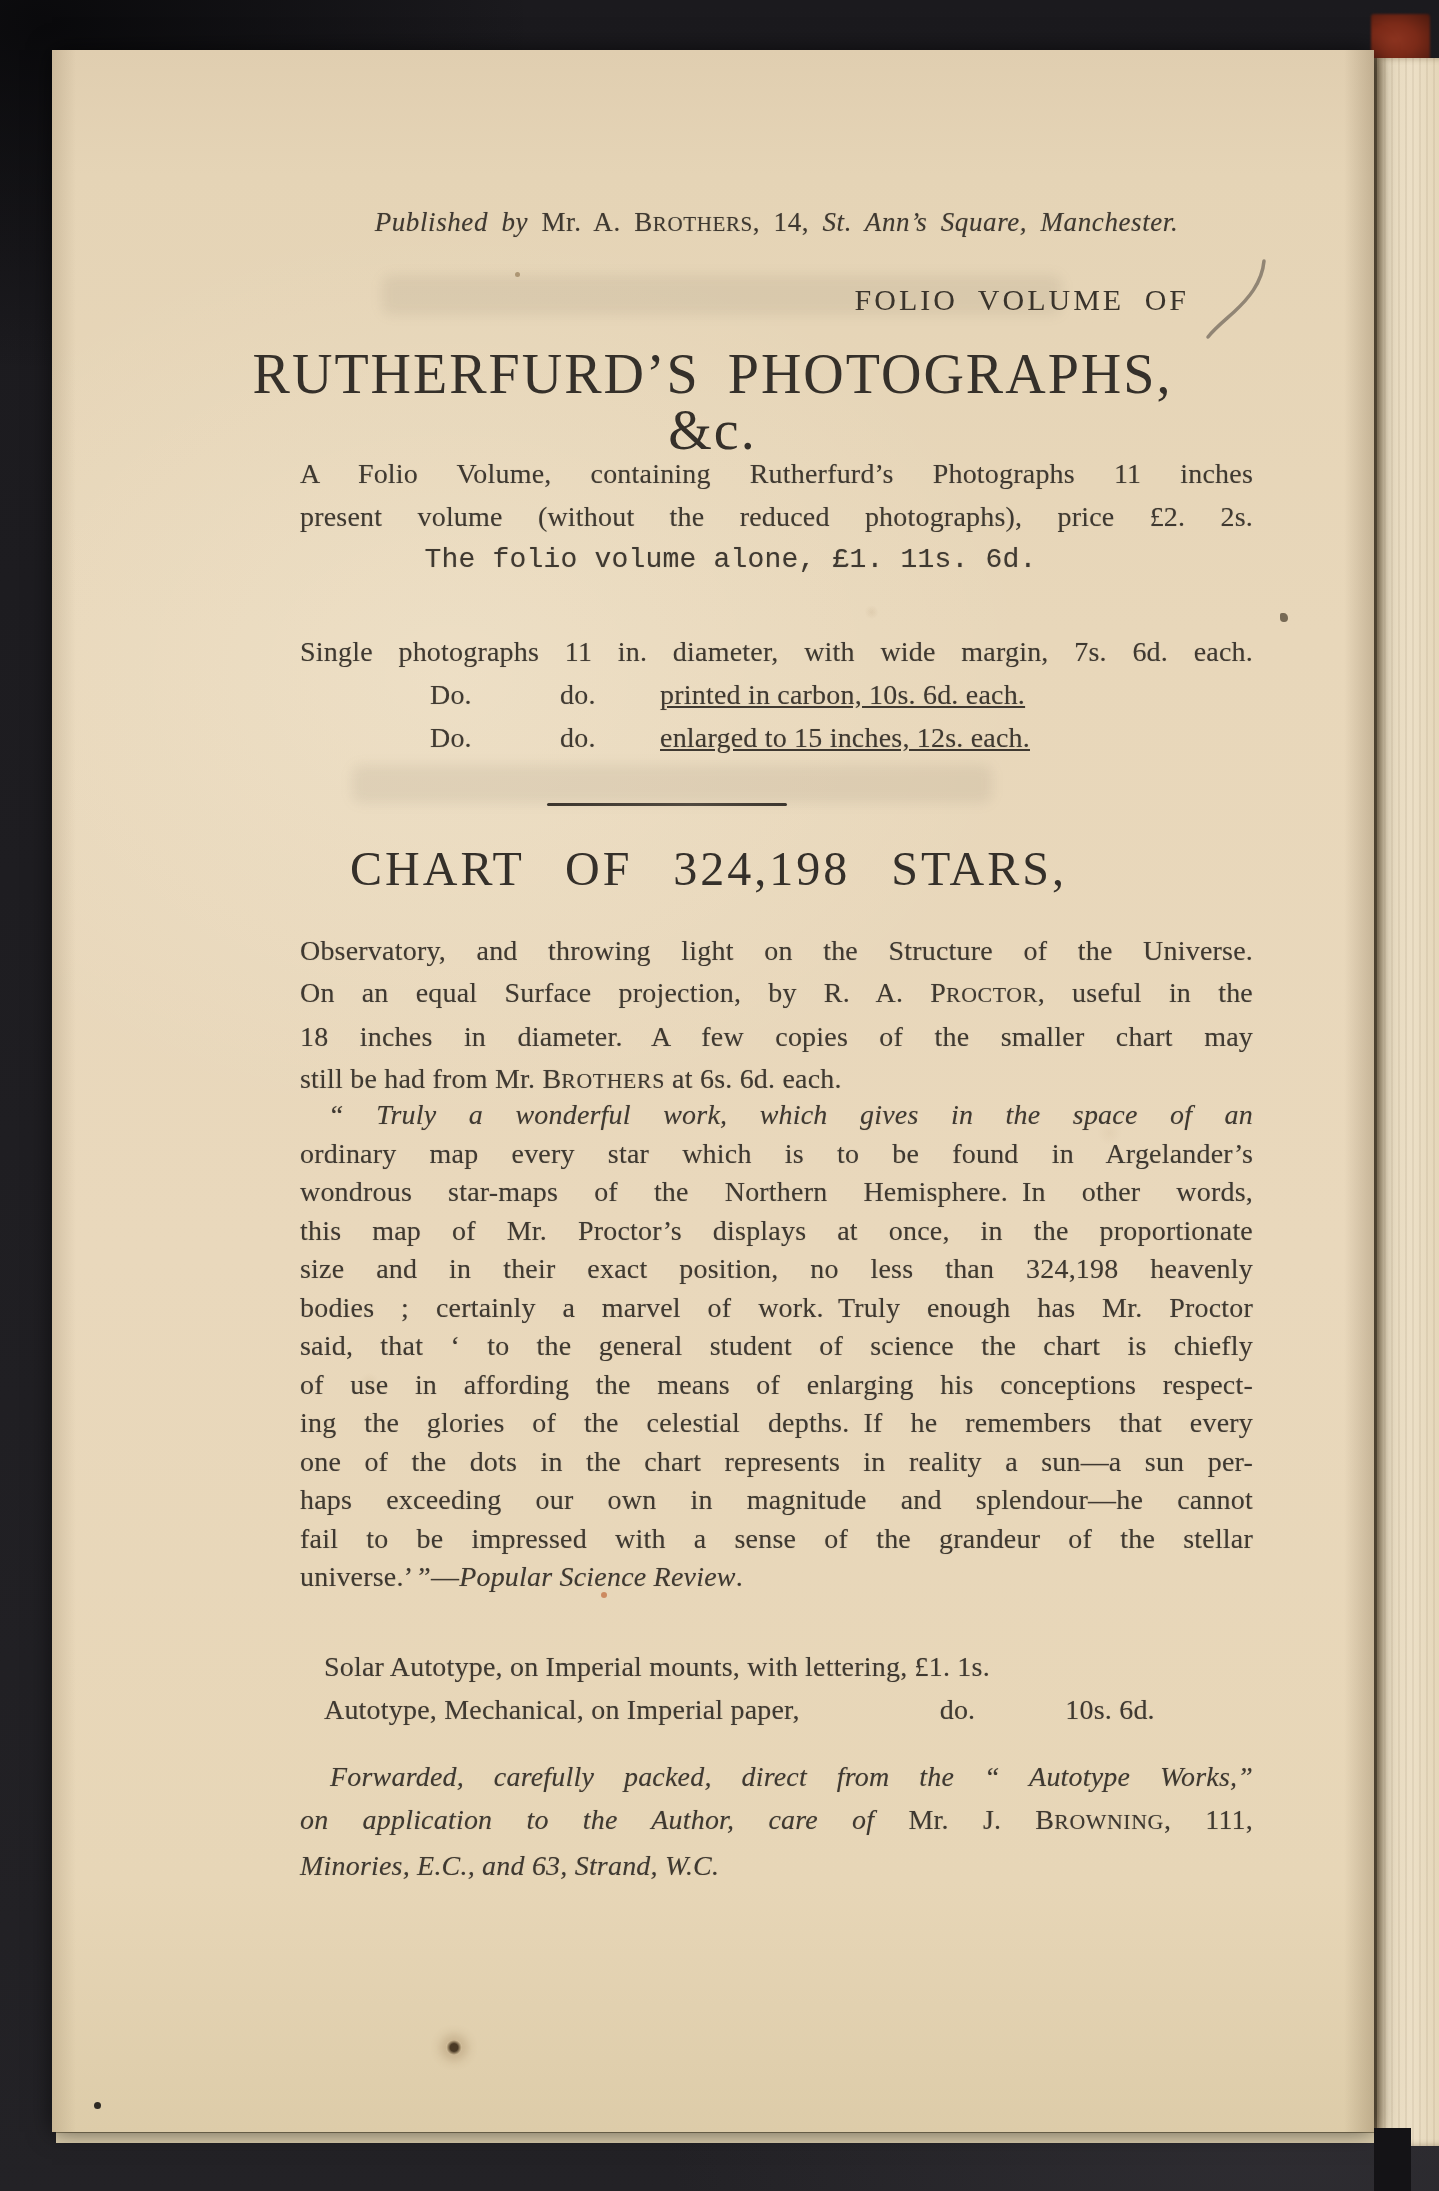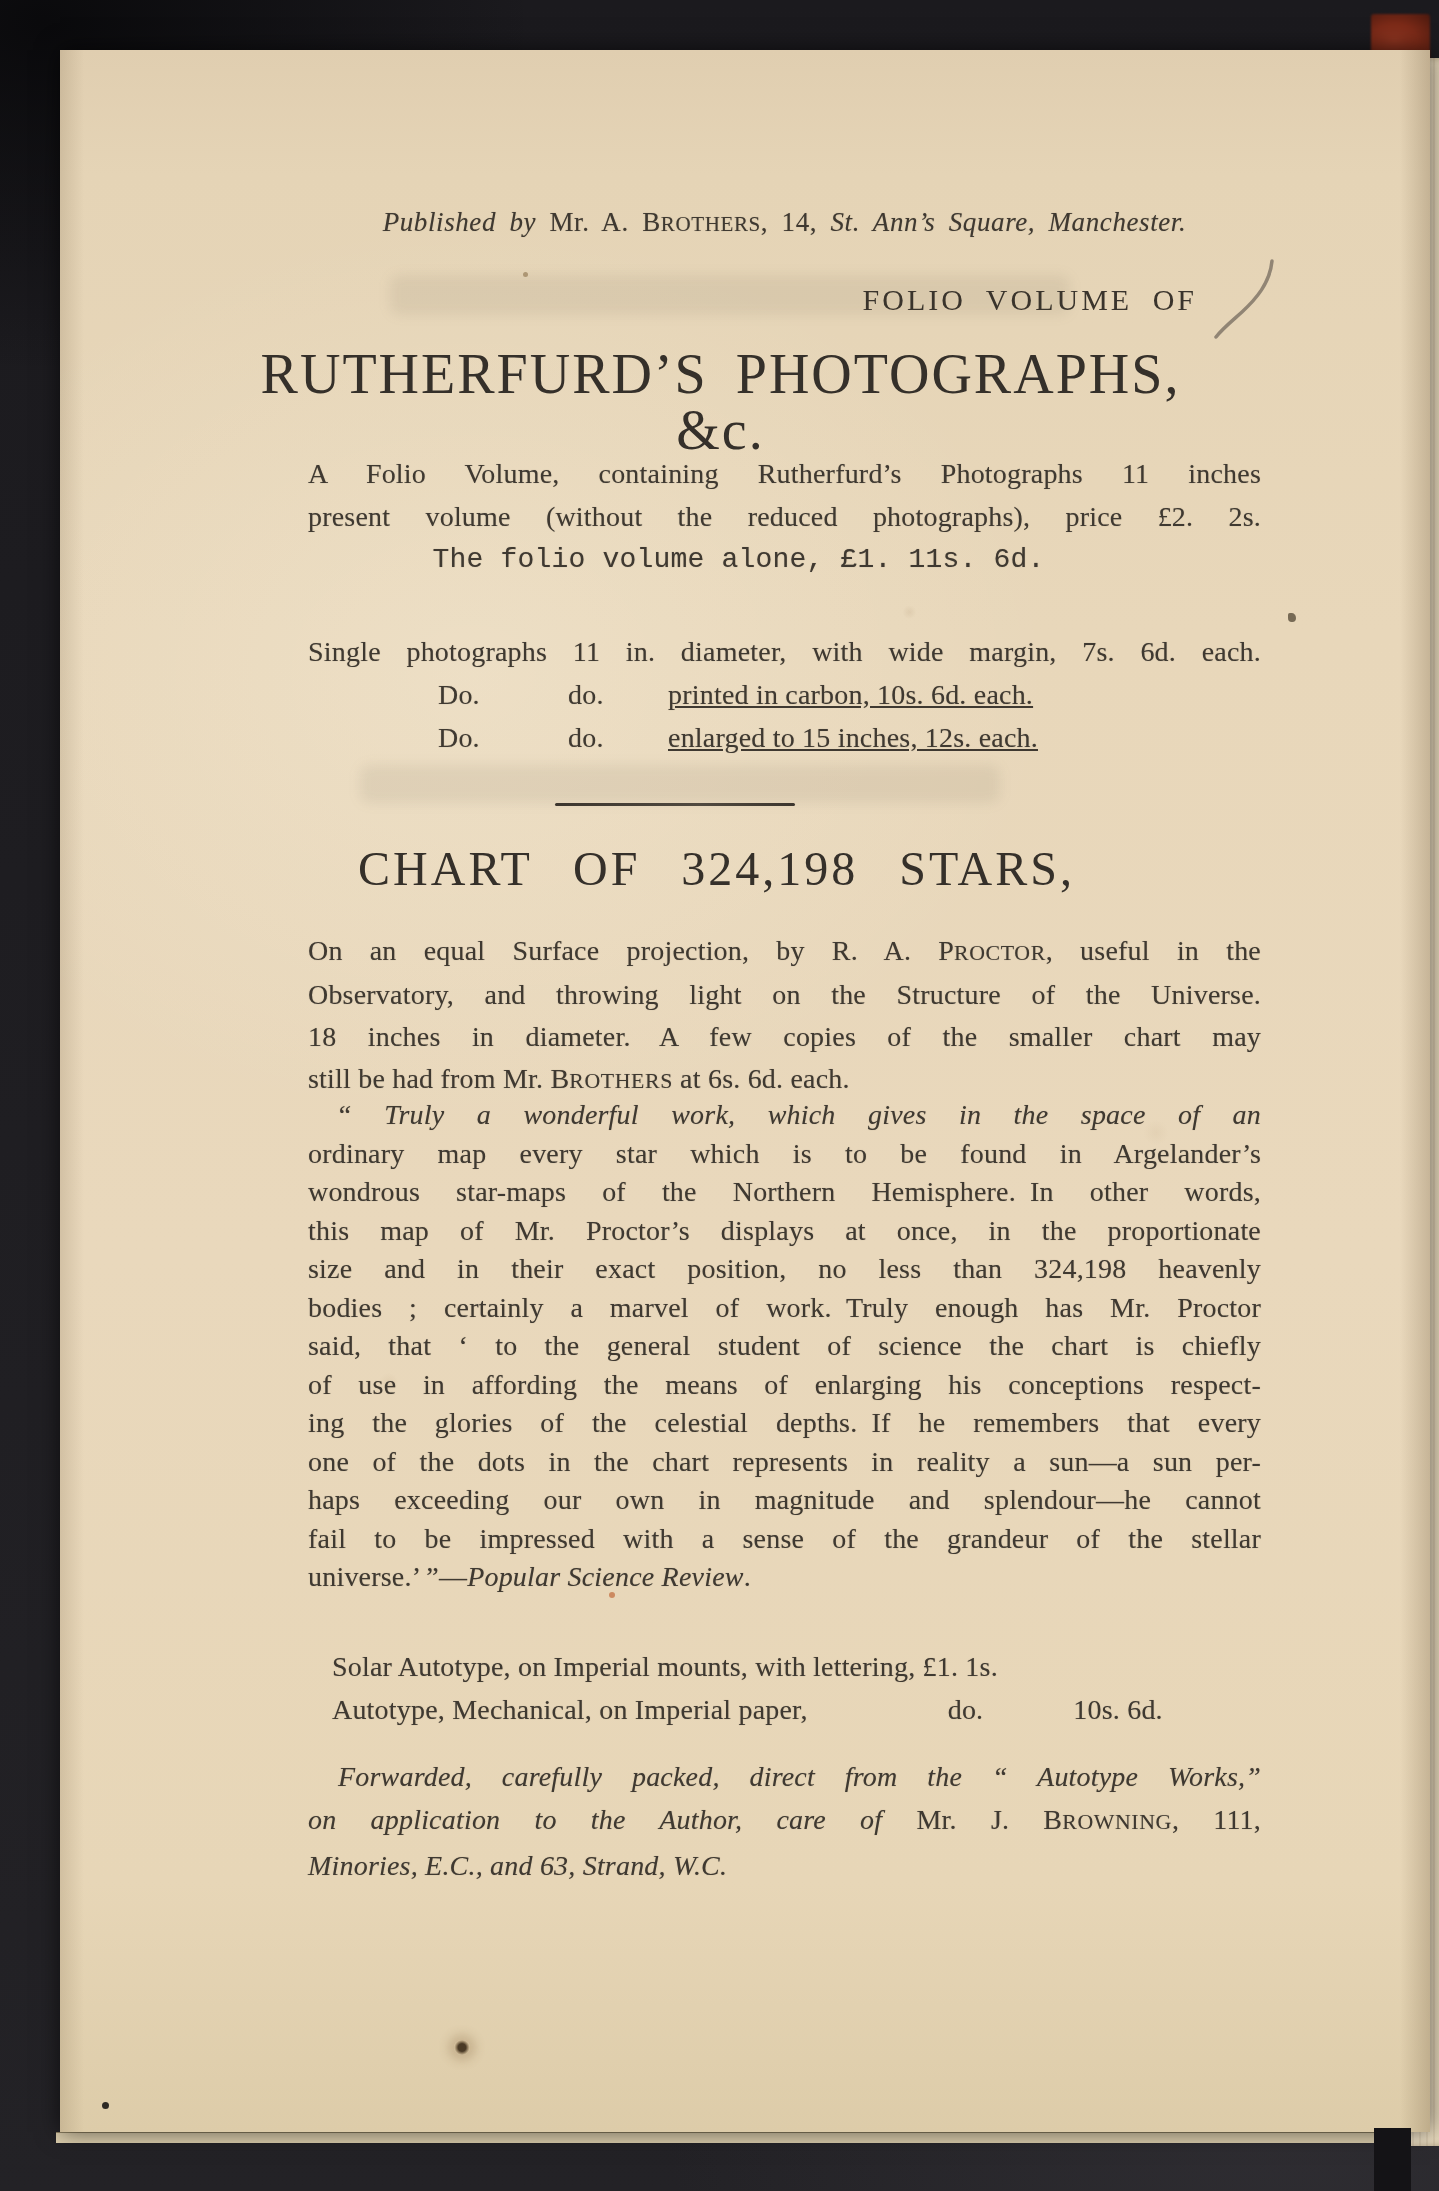--- a/index.html
+++ b/index.html
@@ -15,31 +15,31 @@
       repeating-linear-gradient(90deg, rgba(120,100,70,.10) 0 2px, transparent 2px 7px),
       linear-gradient(90deg,#d6c5a4 0,#e9dcc1 18%,#ecdfc6 55%,#e4d6b8 100%);
     border-left:3px solid #6a5b43;box-shadow:inset 4px 0 6px rgba(90,70,45,.45);}
   .red-patch{position:absolute;left:1371px;top:14px;width:59px;height:47px;
     background:radial-gradient(ellipse at 40% 55%, #8c3420 0%, #7b2a18 45%, #4a190e 100%);
     border-radius:3px;filter:blur(1px);}
   .gap-notch{position:absolute;left:1374px;top:2128px;width:37px;height:63px;background:#141316;}
   .bottom-sliver{position:absolute;left:56px;top:2132px;width:1318px;height:10px;
     background:#dccea€;background:#dccead;border-top:1px solid #8f8263;}
   
-  .page{position:absolute;left:60px;top:50px;width:1322px;height:2082px;
+  .page{position:absolute;left:52px;top:50px;width:1322px;height:2082px;
     color:#3f3931;
     background:
       radial-gradient(ellipse 900px 700px at 30% 30%, rgba(255,250,236,.22), transparent 65%),
       radial-gradient(circle 10px at 62% 27%, rgba(140,110,70,.12), transparent 70%),
       radial-gradient(circle 14px at 24% 64%, rgba(140,110,70,.08), transparent 70%),
       radial-gradient(circle 18px at 80% 52%, rgba(150,120,80,.07), transparent 70%),
       linear-gradient(90deg, rgba(120,100,70,.20) 0, transparent 24px),
       linear-gradient(270deg, rgba(110,90,60,.28) 0, transparent 30px),
       linear-gradient(180deg,#e0ceb0 0%,#e5d4b6 6%,#e8d7ba 28%,#e9d8bc 58%,#e7d6b7 88%,#ddcca9 100%);
-    box-shadow:0 0 22px rgba(0,0,0,.6);padding-left:48px;}
+    box-shadow:0 0 22px rgba(0,0,0,.6);}
   .blk{position:absolute;left:248px;width:953px;}
   .line{font-size:28px;line-height:43px;letter-spacing:.2px;
     text-shadow:0 0 1px rgba(64,56,46,.35);}
   .j{text-align:justify;text-align-last:justify;}
   .c{text-align:center;}
   .l{text-align:left;}
   .it{font-style:italic;}
   .sc-sm{font-size:.78em;letter-spacing:.6px;}
   .pub{top:152px;font-size:27px;line-height:40px;word-spacing:6px;letter-spacing:.6px;text-align:center;}
   .h-folio{top:230px;font-size:30px;line-height:40px;letter-spacing:3px;word-spacing:10px;
@@ -114,24 +114,24 @@
     <div class="line l do-row">
       <span class="do1">Do.</span><span class="do2">do.</span><span>enlarged to 15 inches, 12s. each.</span>
     </div>
   </div>
 
   <div class="rule"></div>
 
   <div class="blk h-chart">CHART OF 324,198 STARS,</div>
 
   <div class="blk para2">
+    <div class="line j">Observatory, and throwing light on the Structure of the Universe.</div>
     <div class="line j">
       <span>On an equal Surface projection, by R. A. </span><span class="sc"><span>P</span><span class="sc-sm">ROCTOR</span></span><span>, useful in the</span>
     </div>
-    <div class="line j">Observatory, and throwing light on the Structure of the Universe.</div>
     <div class="line j">18 inches in diameter.  A few copies of the smaller chart may</div>
     <div class="line l">
       <span>still be had from Mr. </span><span class="sc"><span>B</span><span class="sc-sm">ROTHERS</span></span><span> at 6s. 6d. each.</span>
     </div>
   </div>
 
   <div class="blk quote">
     <div class="line j indent28">“ Truly a wonderful work, which gives in the space of an</div>
     <div class="line j">ordinary map every star which is to be found in Argelander’s</div>
     <div class="line j">wondrous star-maps of the Northern Hemisphere. In other words,</div>

